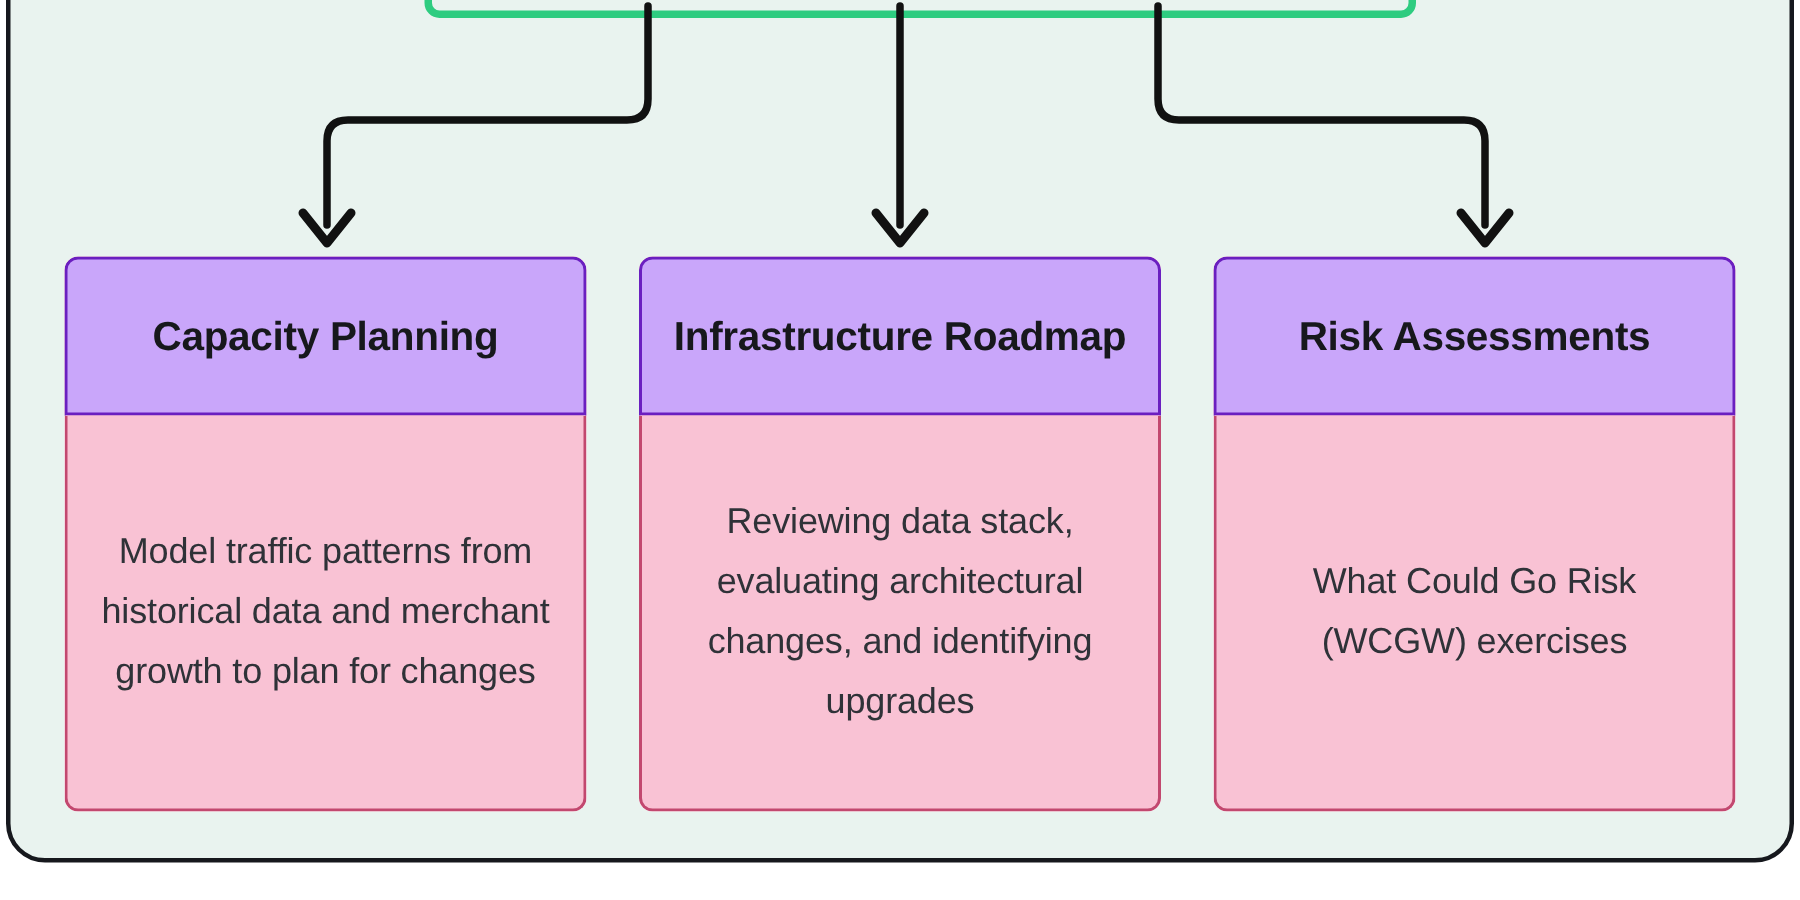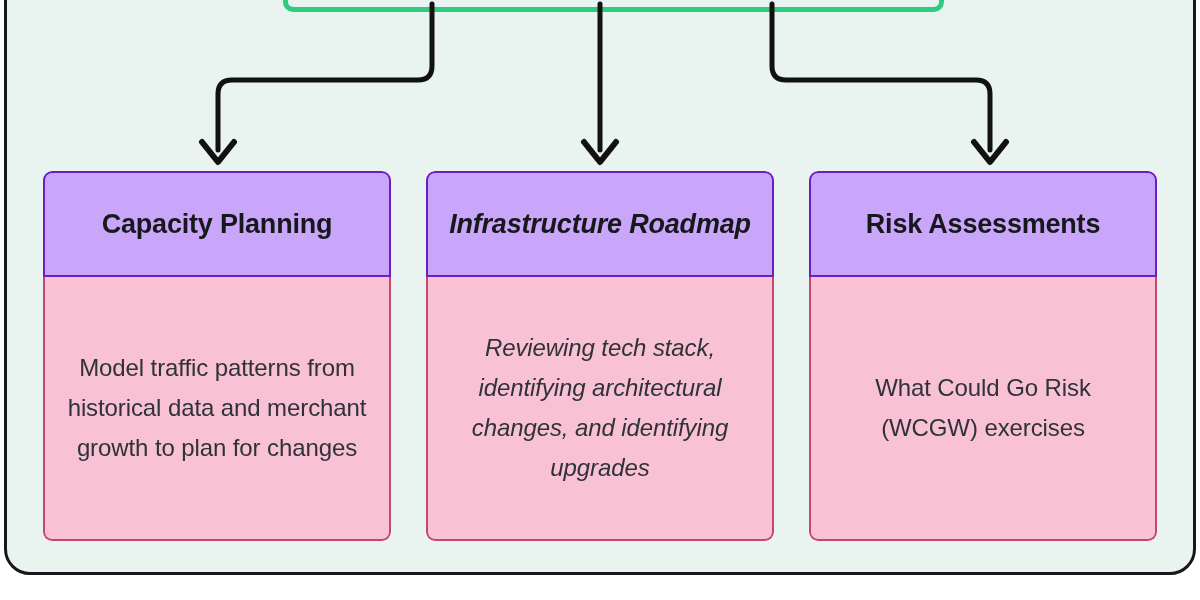--- a/index.html
+++ b/index.html
@@ -63,21 +63,21 @@
     top: 171px;
     height: 370px;
     box-sizing: border-box;
     border-radius: 9px;
     overflow: hidden;
     display: flex;
     flex-direction: column;
     background: #f9c2d4;
   }
   #card-0 { left: 43px;  width: 348px; }
-  #card-1 { left: 426px; width: 348px; font-style: italic; }
+  #card-1 { left: 426px; width: 348px; }
   #card-2 { left: 809px; width: 348px; }
 
   .card-header {
     flex: 0 0 106px;
     box-sizing: border-box;
     background: #c9a6fa;
     border: 2px solid #6a1fc0;
     border-radius: 9px 9px 0 0;
     display: flex;
     align-items: center;
@@ -148,21 +148,21 @@
     <div class="card-body">
       <div class="card-desc">Model traffic patterns from historical data and merchant growth to plan for changes</div>
     </div>
   </div>
 
   <div class="card" id="card-1">
     <div class="card-header">
       <div class="card-title">Infrastructure Roadmap</div>
     </div>
     <div class="card-body">
-      <div class="card-desc">Reviewing tech stack, identifying architectural changes, and identifying upgrades</div>
+      <div class="card-desc">Reviewing data stack, evaluating architectural changes, and identifying upgrades</div>
     </div>
   </div>
 
   <div class="card" id="card-2">
     <div class="card-header">
       <div class="card-title">Risk Assessments</div>
     </div>
     <div class="card-body">
       <div class="card-desc">What Could Go Risk (WCGW) exercises</div>
     </div>

